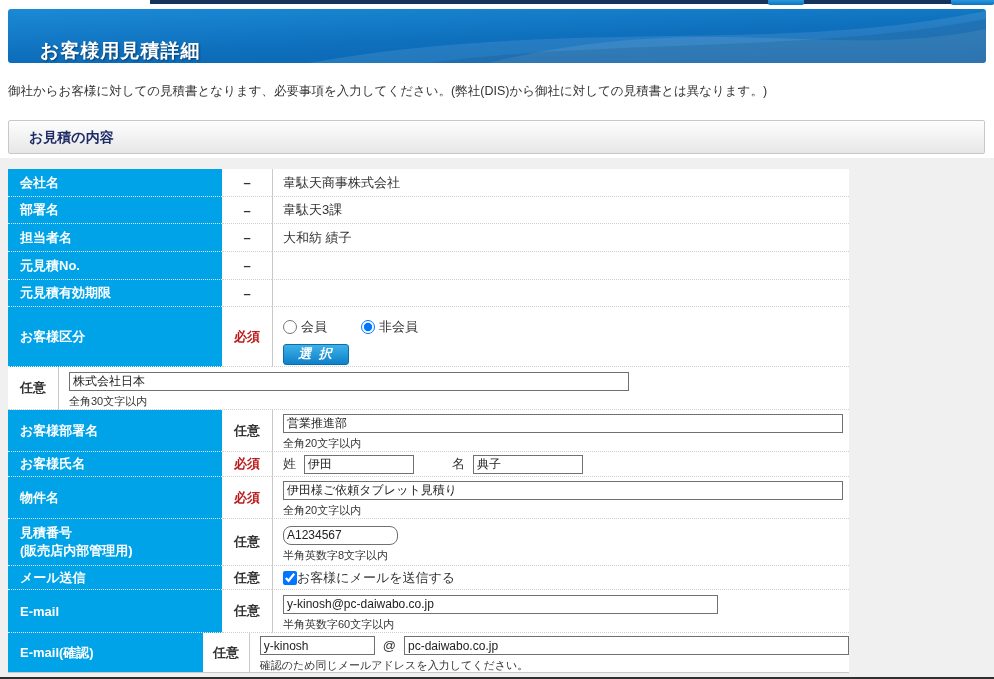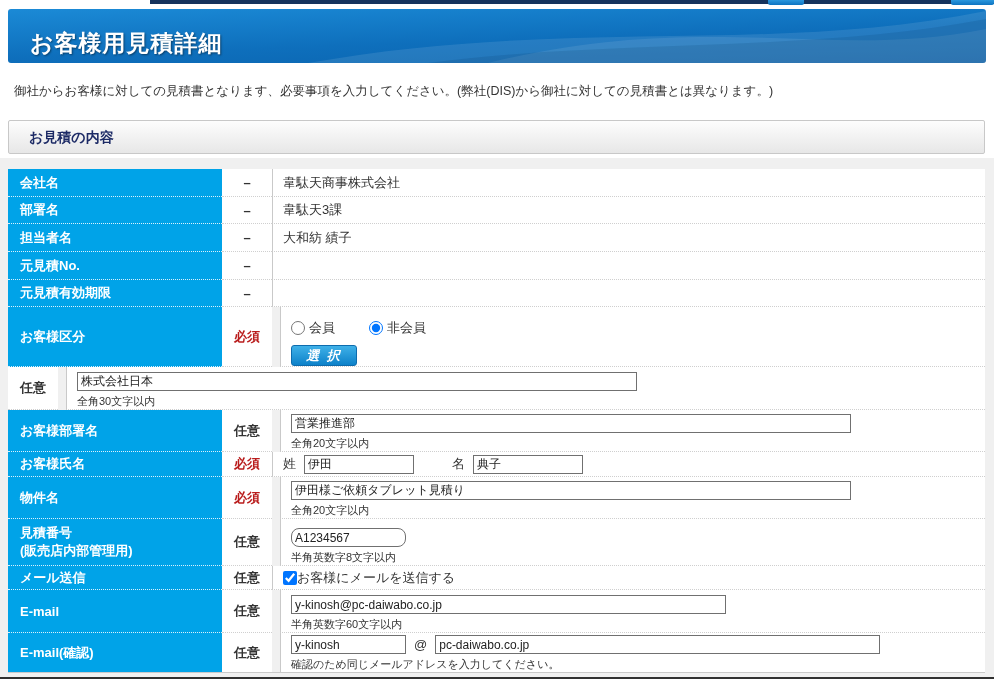--- a/index.html
+++ b/index.html
@@ -9,50 +9,50 @@
   
   .top-strip{position:absolute;left:150px;top:0;width:844px;height:4px;background:#15335d;}
   .frag{position:absolute;top:0;height:5px;background:linear-gradient(180deg,#2a97dd,#0d74c2);border-radius:0 0 2px 2px;}
   .frag1{left:618px;width:36px;}
   .frag2{left:801px;width:43px;}
 
   
   .banner{position:absolute;left:8px;top:9px;width:978px;height:54px;border-radius:3px;
     background:linear-gradient(178deg,#1b8ad6 0%,#0e6fbc 55%,#0a63ae 100%);overflow:hidden;}
   .banner svg{position:absolute;left:0;top:0;width:100%;height:100%;}
-  .banner h1{position:relative;margin:6px;padding:13px 0 0 16px;color:#ffffff;font-size:23px;font-weight:bold;
+  .banner h1{position:relative;margin:16px;padding:13px 0 0 16px;color:#ffffff;font-size:19px;font-weight:bold;
     letter-spacing:1px;text-shadow:1px 1px 2px rgba(0,0,0,0.45);}
 
-  .desc{position:absolute;left:14px;top:83px;width:978px;margin:0;font-size:12.5px;color:#333;}
+  .desc{position:absolute;left:8px;top:83px;width:978px;margin:0;font-size:12.5px;color:#333;}
 
   .section-header{position:absolute;left:8px;top:120px;width:977px;height:34px;box-sizing:border-box;
     border:1px solid #c8c8c8;border-radius:2px;background:linear-gradient(180deg,#fdfdfd,#e7e7e7);}
   .section-header span{display:inline-block;padding:8px 0 0 20px;font-size:14px;font-weight:bold;color:#1d2b66;}
 
   .content-bg{position:absolute;left:0;top:158px;width:994px;height:519px;background:#f0f0f0;}
 
   
-  .form-table{position:absolute;left:8px;top:169px;width:977px;border-bottom:1px solid #c9c9c9;}
+  .form-table{position:absolute;left:8px;top:169px;width:841px;border-bottom:1px solid #c9c9c9;}
   .row{display:flex;width:100%;}
   .cell{box-sizing:border-box;}
   .label{width:214px;background:#00a3e8;color:#ffffff;font-size:13px;font-weight:bold;
     padding-left:12px;display:flex;flex-direction:column;justify-content:center;
     border-bottom:1px dotted rgba(255,255,255,0.85);}
   .marker{width:50px;background:#ffffff;display:flex;align-items:center;justify-content:center;
     font-size:13px;font-weight:bold;color:#333;border-bottom:1px dotted #cfcfcf;}
   .marker.req{color:#b91c1c;}
   .value{flex:1;background:#ffffff;border-left:1px solid #c9c9c9;border-bottom:1px dotted #cfcfcf;
     padding-left:10px;display:flex;flex-direction:column;justify-content:center;font-size:13px;color:#333;}
   .row:last-child .label{border-bottom:none;}
   .row:last-child .marker,.row:last-child .value{border-bottom:none;}
 
   .h28{height:28px}.h27{height:27px}.h60{height:60px}.h43{height:43px}.h42{height:42px}
   .h25{height:25px}.h47{height:47px}.h24{height:24px}.h39{height:39px}
 
-  .value.inputcell{justify-content:flex-end;padding-top:4px;margin-left:8px;}
+  .value.inputcell{justify-content:center;padding-top:4px;}
   .note{font-size:11px;color:#333;margin-top:3px;}
 
   input[type=text]{box-sizing:border-box;height:19px;border:1px solid #707070;background:#fff;
     font-size:12px;padding:0 3px;font-family:"Liberation Sans","DejaVu Sans",sans-serif;color:#222;}
   .w-long{width:560px;}
   .w-quote{width:115px;border-radius:8px;}
   .w-email{width:435px;}
   .w-local{width:115px;}
   .w-domain{width:445px;}
   .w-name{width:110px;}

